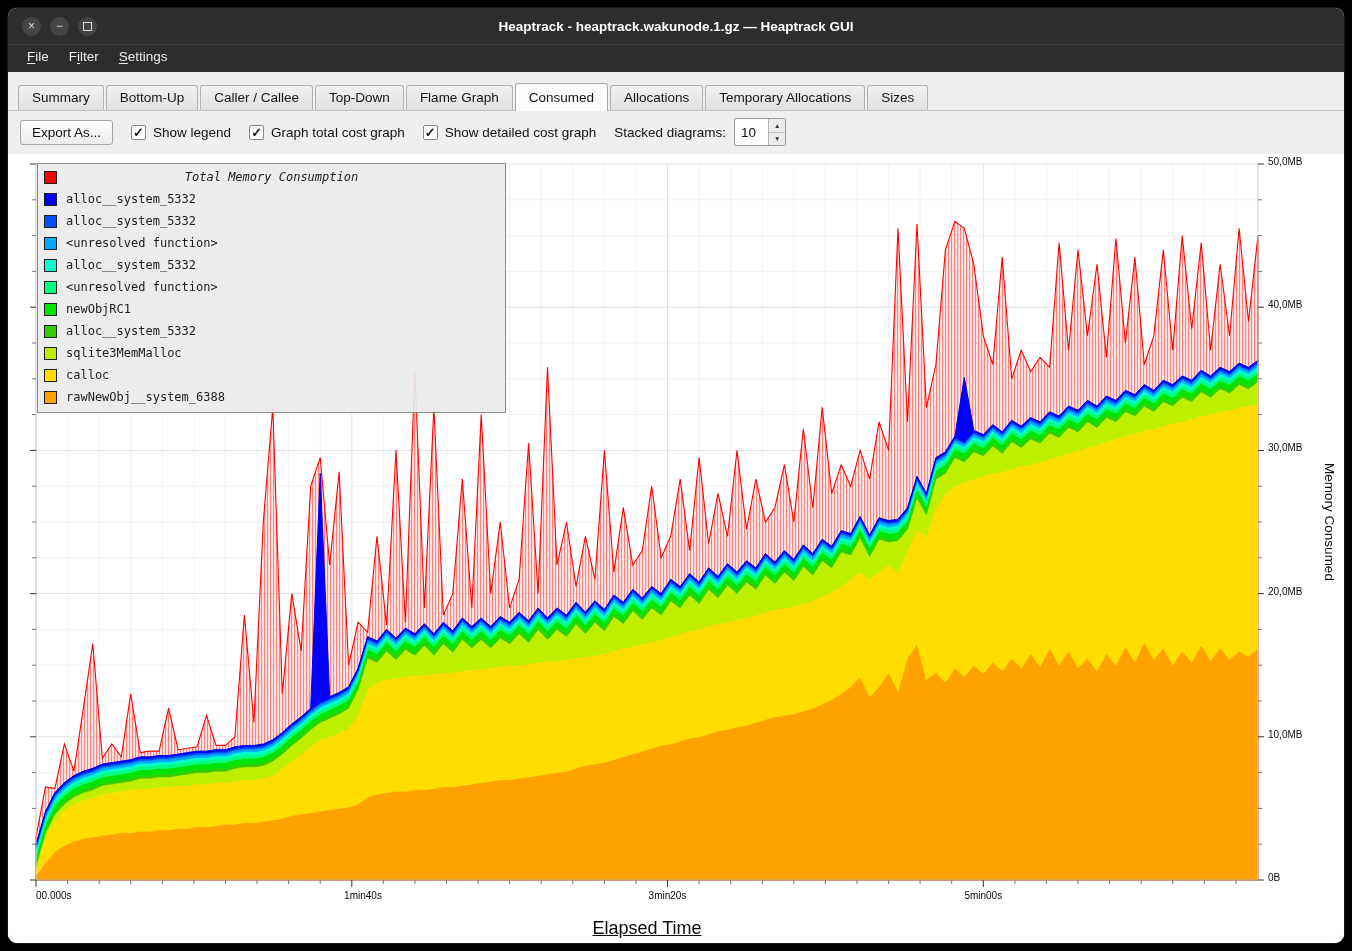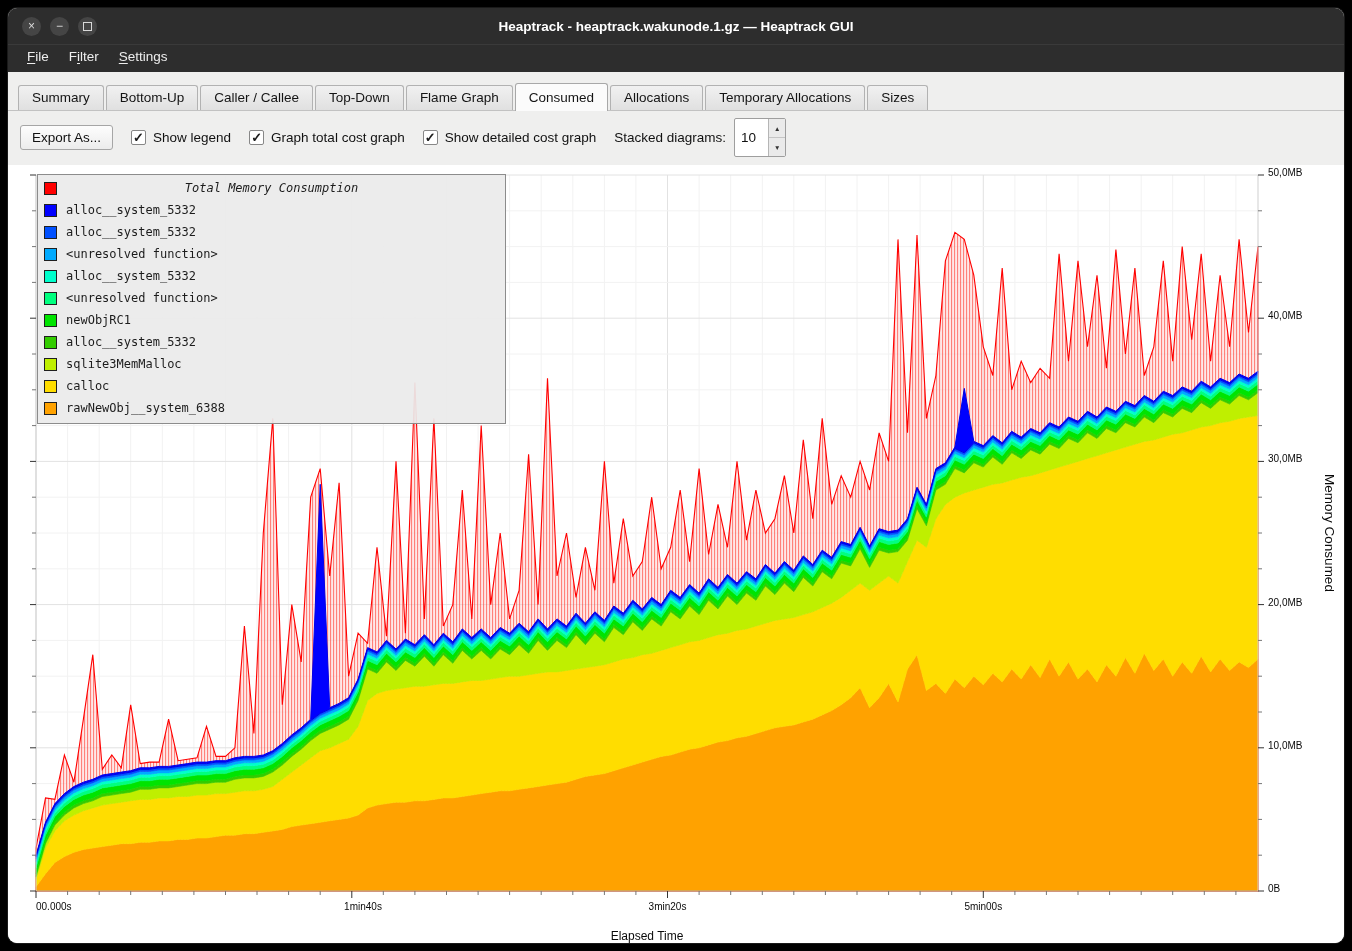--- a/index.html
+++ b/index.html
@@ -38,41 +38,41 @@
   
   .toolbar { background:#efefee; flex:none; display:flex; align-items:center; gap:18px;
     padding:7px 12px 8px 12px; }
   .btn { background:linear-gradient(#fdfdfd,#ececec); border:1px solid #a6a6a6; border-radius:3px;
     padding:4px 11px; font-size:13.5px; font-family:inherit; color:#111; }
   .cb { display:flex; align-items:center; gap:7px; font-size:13.5px; color:#111; }
   .cb-box { width:15px; height:15px; background:#ffffff; border:1px solid #878787; border-radius:2px;
     display:flex; align-items:center; justify-content:center; font-size:13px; font-weight:bold;
     color:#1b1b1b; line-height:1; box-sizing:border-box; }
   .spin-group { display:flex; align-items:center; gap:8px; font-size:13.5px; color:#111; }
-  .spin { display:flex; border:1px solid #9e9e9e; background:#fff; border-radius:2px; height:39px;
+  .spin { display:flex; border:1px solid #9e9e9e; background:#fff; border-radius:2px; height:28px;
     align-items:stretch; box-sizing:border-box; }
   .spin-val { width:27px; display:flex; align-items:center; padding-left:6px; font-size:13.5px; }
   .spin-btns { display:flex; flex-direction:column; border-left:1px solid #b5b5b5; width:16px; }
   .spin-btn { flex:1; display:flex; align-items:center; justify-content:center; font-size:6.5px;
     color:#333; background:#eaeaea; }
   .spin-btn:first-child { border-bottom:1px solid #c5c5c5; }
   
   .chart-wrap { position:relative; background:#ffffff; flex:1; overflow:hidden; }
   #chart-svg { position:absolute; left:22px; top:6px; }
   .legend { position:absolute; left:29px; top:9px; width:469px;
     background:rgba(235,235,235,0.93); border:1px solid #8c8c8c;
     font-family:"DejaVu Sans Mono", monospace; font-size:12px; color:#1c1c1c;
     padding:2px 0 4px 0; box-sizing:border-box; }
   .legend-row { display:flex; align-items:center; height:22px; padding:0 6px; }
   .legend-title-row { position:relative; justify-content:center;font-style:italic; }
   .legend-title-row .sw { position:absolute; left:6px; margin-right:0; }
   .sw { width:13px; height:13px; border:1px solid #1f1f1f; margin-right:9px; flex:none; box-sizing:border-box; }
   .axis-label { position:absolute; font-size:10px; color:#0a0a0a; white-space:nowrap; }
   .ylab-title { position:absolute; writing-mode:vertical-rl; font-size:13.5px; color:#0a0a0a; }
-  .xlab-title { position:absolute; font-size:12px; color:#0a0a0a; }
+  .xlab-title { position:absolute; font-size:18px; color:#0a0a0a;text-decoration:underline; }
 </style>
 </head>
 <body>
 
 <div class="window">
 
   <div class="titlebar">
     <div class="controls" id="win-controls">
         <div class="ctrl">×</div>
         <div class="ctrl">−</div>

